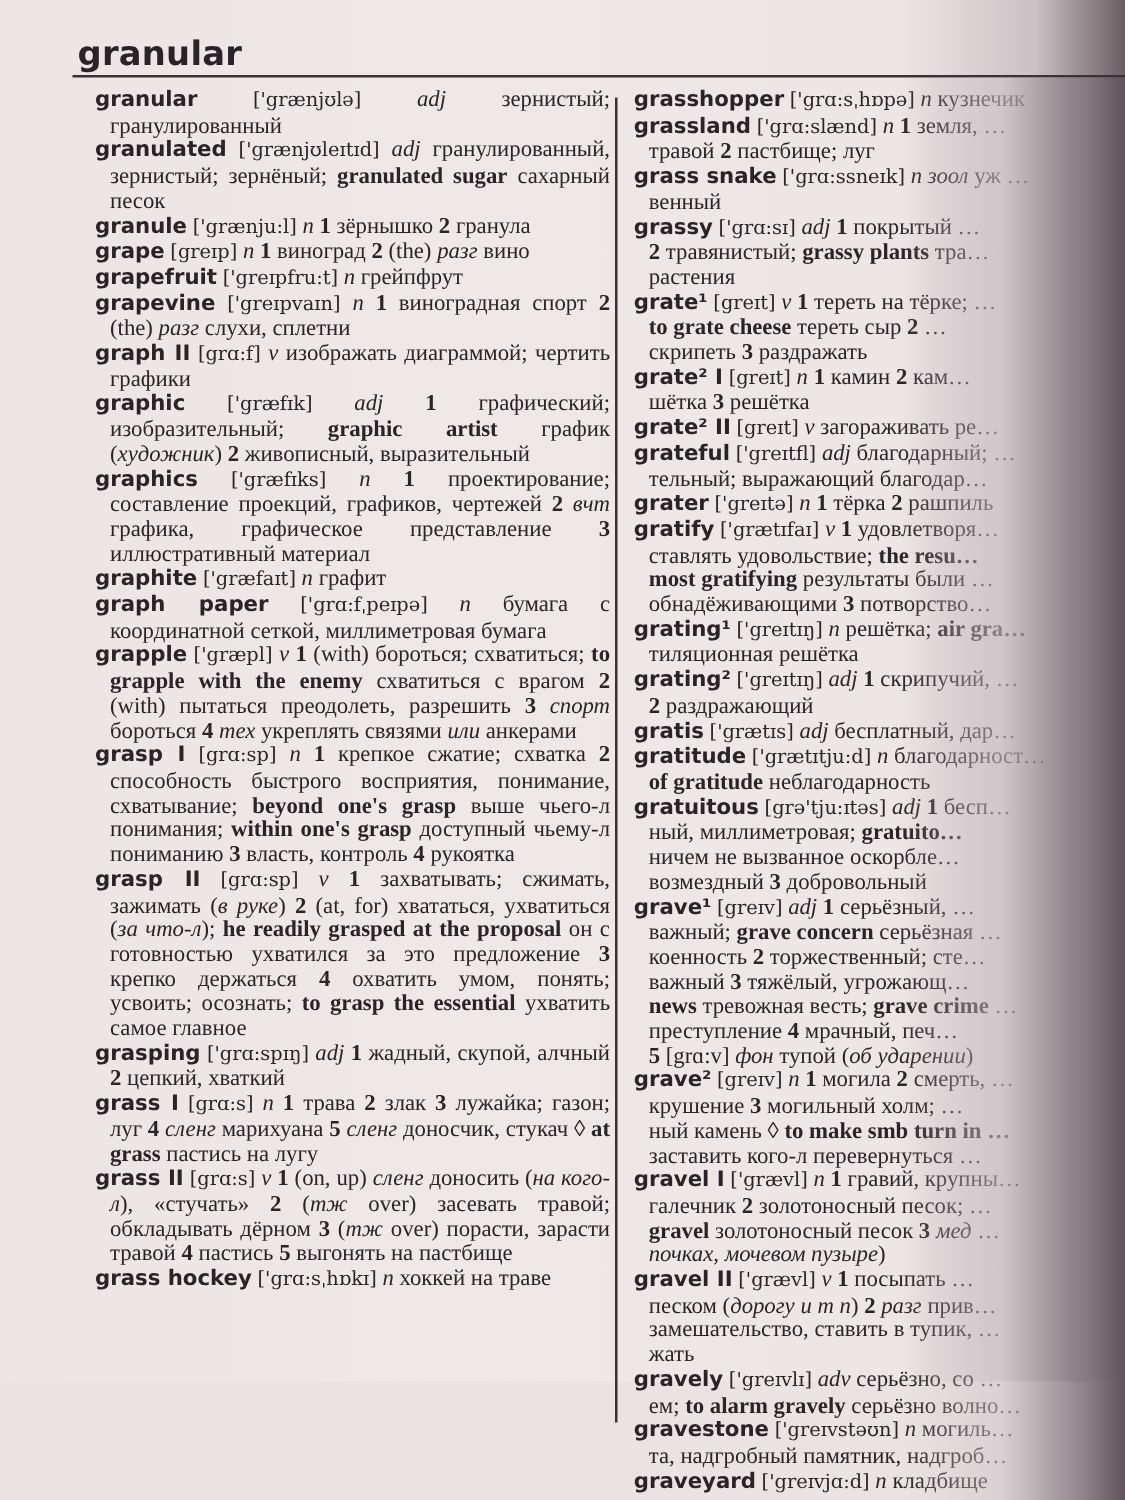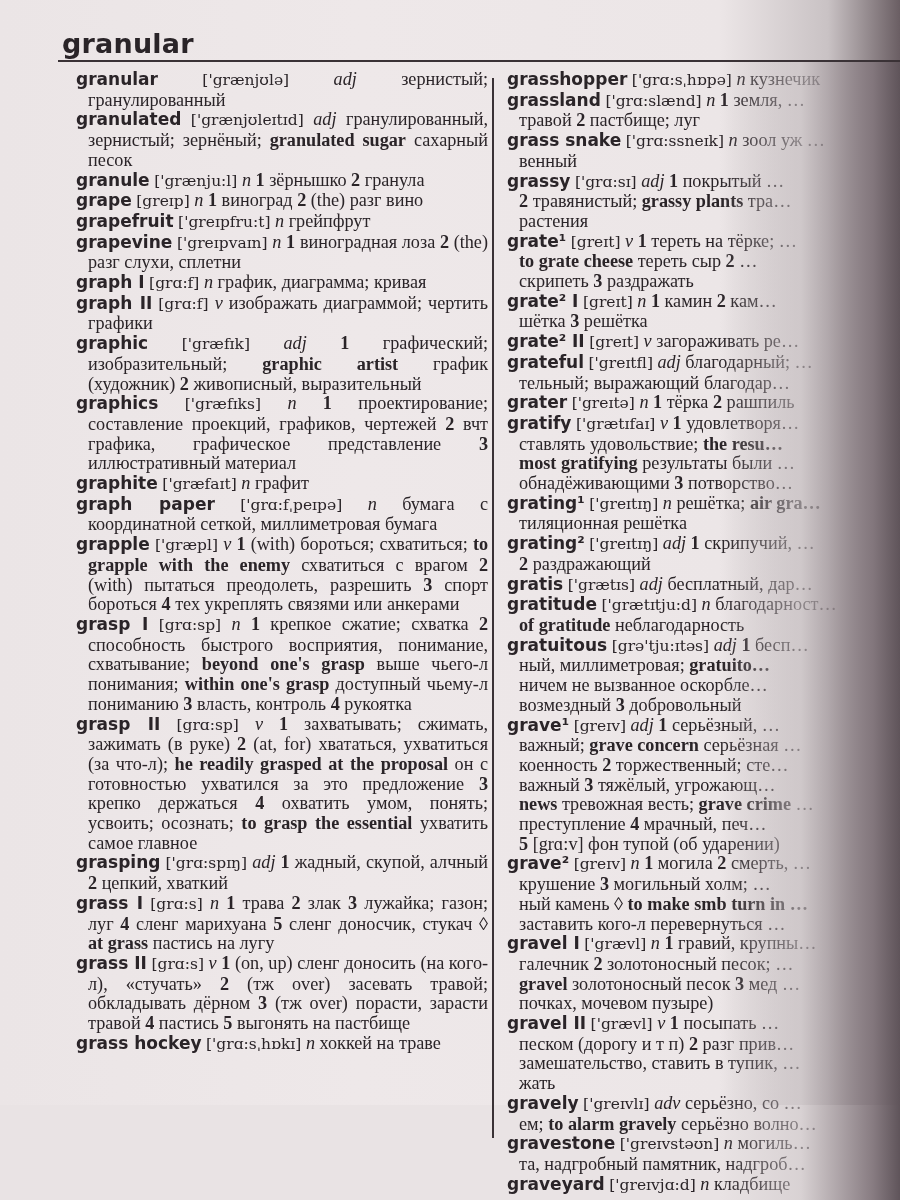--- a/index.html
+++ b/index.html
@@ -35,21 +35,21 @@
   }
   .col-left { left: 76px; width: 412px; text-align: justify; }
   .col-right { left: 507px; width: 430px; }
   .entry { margin: 0; padding-left: 12px; text-indent: -12px; }
   .hw {
     font-family: "DejaVu Sans", sans-serif; font-weight: bold; font-size: 17px; color: #2a2428;
   }
   .tr { font-family: "DejaVu Serif", serif; font-size: 15.5px; }
   .pos { font-style: italic; }
   .b { font-weight: bold; }
-  .i { }
+  .i { font-style: italic; }
   .fade {
     position: absolute; right: 0; top: 62px; width: 180px; height: 1138px;
     background: linear-gradient(90deg, rgba(232,226,227,0) 0%, rgba(205,198,200,0.6) 45%, rgba(130,118,124,0.95) 85%, rgba(95,84,90,1) 100%);
     pointer-events: none;
   }
 </style>
 </head>
 <body>
 
 <div class="page">
@@ -57,22 +57,21 @@
   <div class="page-number"></div>
   <div class="head-rule"></div>
   <div class="col-rule"></div>
 
   <div class="col col-left" id="col-left">
       <p class="entry"><span class="hw">granular</span> <span class="tr">['grænjʊlə]</span> <span class="pos">adj</span><span> зернистый; гранулированный</span></p>
       <p class="entry"><span class="hw">granulated</span> <span class="tr">['grænjʊleɪtɪd]</span> <span class="pos">adj</span><span> гранулированный, зернистый; зернёный; </span><span class="b">granulated sugar</span><span> сахарный песок</span></p>
       <p class="entry"><span class="hw">granule</span> <span class="tr">['grænju:l]</span> <span class="pos">n</span><span> </span><span class="b">1</span><span> зёрнышко </span><span class="b">2</span><span> гранула</span></p>
       <p class="entry"><span class="hw">grape</span> <span class="tr">[greɪp]</span> <span class="pos">n</span><span> </span><span class="b">1</span><span> виноград </span><span class="b">2</span><span> (the) </span><span class="i">разг</span><span> вино</span></p>
       <p class="entry"><span class="hw">grapefruit</span> <span class="tr">['greɪpfru:t]</span> <span class="pos">n</span><span> грейпфрут</span></p>
-      <p class="entry"><span class="hw">grapevine</span> <span class="tr">['greɪpvaɪn]</span> <span class="pos">n</span><span> </span><span class="b">1</span><span> виноградная лоза </span><span class="b">2</span><span> (the) </span><span class="i">разг</span><span> слухи, сплетни</span></p>
-      <p class="entry"><span class="hw">graph I</span> <span class="tr">[grɑ:f]</span> <span class="pos">n</span><span> график, диаграмма; кривая</span></p>
+      <p class="entry"><span class="hw">grapevine</span> <span class="tr">['greɪpvaɪn]</span> <span class="pos">n</span><span> </span><span class="b">1</span><span> виноградная спорт </span><span class="b">2</span><span> (the) </span><span class="i">разг</span><span> слухи, сплетни</span></p>
       <p class="entry"><span class="hw">graph II</span> <span class="tr">[grɑ:f]</span> <span class="pos">v</span><span> изображать диаграммой; чертить графики</span></p>
       <p class="entry"><span class="hw">graphic</span> <span class="tr">['græfɪk]</span> <span class="pos">adj</span><span> </span><span class="b">1</span><span> графический; изобразительный; </span><span class="b">graphic artist</span><span> график (</span><span class="i">художник</span><span>) </span><span class="b">2</span><span> живописный, выразительный</span></p>
       <p class="entry"><span class="hw">graphics</span> <span class="tr">['græfɪks]</span> <span class="pos">n</span><span> </span><span class="b">1</span><span> проектирование; составление проекций, графиков, чертежей </span><span class="b">2</span><span> </span><span class="i">вчт</span><span> графика, графическое представление </span><span class="b">3</span><span> иллюстративный материал</span></p>
       <p class="entry"><span class="hw">graphite</span> <span class="tr">['græfaɪt]</span> <span class="pos">n</span><span> графит</span></p>
       <p class="entry"><span class="hw">graph paper</span> <span class="tr">['grɑ:fˌpeɪpə]</span> <span class="pos">n</span><span> бумага с координатной сеткой, миллиметровая бумага</span></p>
       <p class="entry"><span class="hw">grapple</span> <span class="tr">['græpl]</span> <span class="pos">v</span><span> </span><span class="b">1</span><span> (with) бороться; схватиться; </span><span class="b">to grapple with the enemy</span><span> схватиться с врагом </span><span class="b">2</span><span> (with) пытаться преодолеть, разрешить </span><span class="b">3</span><span> </span><span class="i">спорт</span><span> бороться </span><span class="b">4</span><span> </span><span class="i">тех</span><span> укреплять связями </span><span class="i">или</span><span> анкерами</span></p>
       <p class="entry"><span class="hw">grasp I</span> <span class="tr">[grɑ:sp]</span> <span class="pos">n</span><span> </span><span class="b">1</span><span> крепкое сжатие; схватка </span><span class="b">2</span><span> способность быстрого восприятия, понимание, схватывание; </span><span class="b">beyond one's grasp</span><span> выше чьего-л понимания; </span><span class="b">within one's grasp</span><span> доступный чьему-л пониманию </span><span class="b">3</span><span> власть, контроль </span><span class="b">4</span><span> рукоятка</span></p>
       <p class="entry"><span class="hw">grasp II</span> <span class="tr">[grɑ:sp]</span> <span class="pos">v</span><span> </span><span class="b">1</span><span> захватывать; сжимать, зажимать (</span><span class="i">в руке</span><span>) </span><span class="b">2</span><span> (at, for) хвататься, ухватиться (</span><span class="i">за что-л</span><span>); </span><span class="b">he readily grasped at the proposal</span><span> он с готовностью ухватился за это предложение </span><span class="b">3</span><span> крепко держаться </span><span class="b">4</span><span> охватить умом, понять; усвоить; осознать; </span><span class="b">to grasp the essential</span><span> ухватить самое главное</span></p>
       <p class="entry"><span class="hw">grasping</span> <span class="tr">['grɑ:spɪŋ]</span> <span class="pos">adj</span><span> </span><span class="b">1</span><span> жадный, скупой, алчный </span><span class="b">2</span><span> цепкий, хваткий</span></p>
       <p class="entry"><span class="hw">grass I</span> <span class="tr">[grɑ:s]</span> <span class="pos">n</span><span> </span><span class="b">1</span><span> трава </span><span class="b">2</span><span> злак </span><span class="b">3</span><span> лужайка; газон; луг </span><span class="b">4</span><span> </span><span class="i">сленг</span><span> марихуана </span><span class="b">5</span><span> </span><span class="i">сленг</span><span> доносчик, стукач ◊ </span><span class="b">at grass</span><span> пастись на лугу</span></p>

